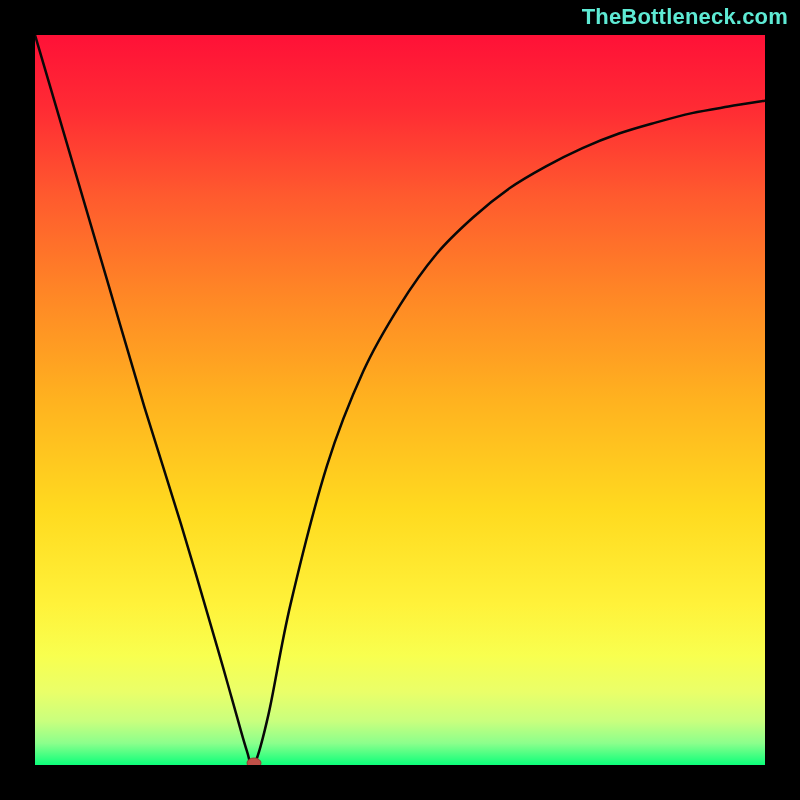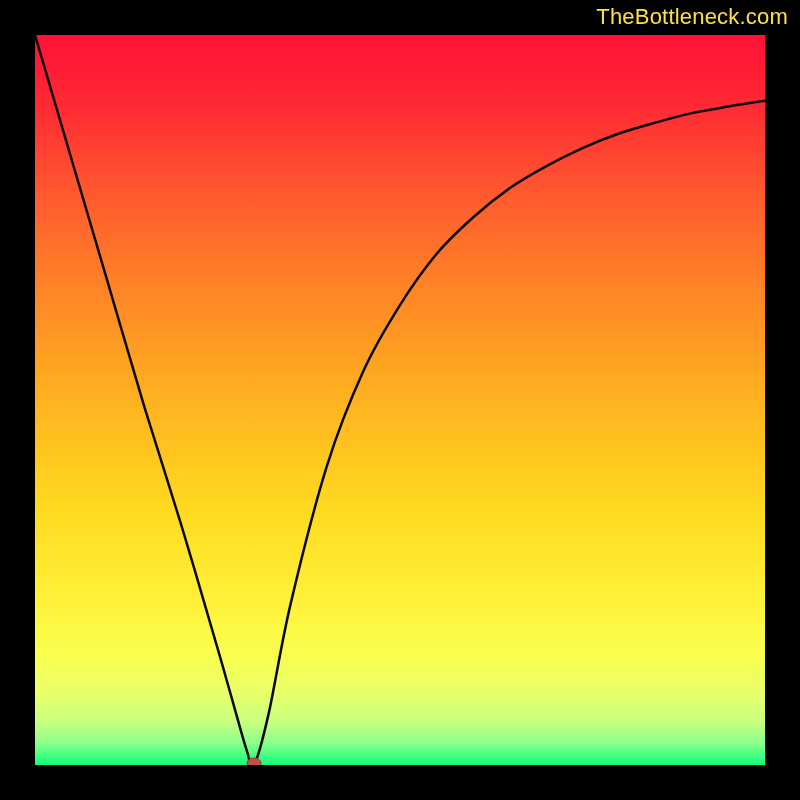--- a/index.html
+++ b/index.html
@@ -29,23 +29,23 @@
   }
   .plot svg {
     display: block;
     width: 730px;
     height: 730px;
   }
   .watermark {
     position: absolute;
     top: 4px;
     right: 12px;
-    color: #fde047;
+    color: #5eead4;
     font-size: 22px;
-    font-weight: 400;
+    font-weight: 700;
     letter-spacing: 0.2px;
   }
 </style>
 </head>
 <body>
 
 <div class="frame">
   <div class="watermark">TheBottleneck.com</div>
 
   <div class="plot">

